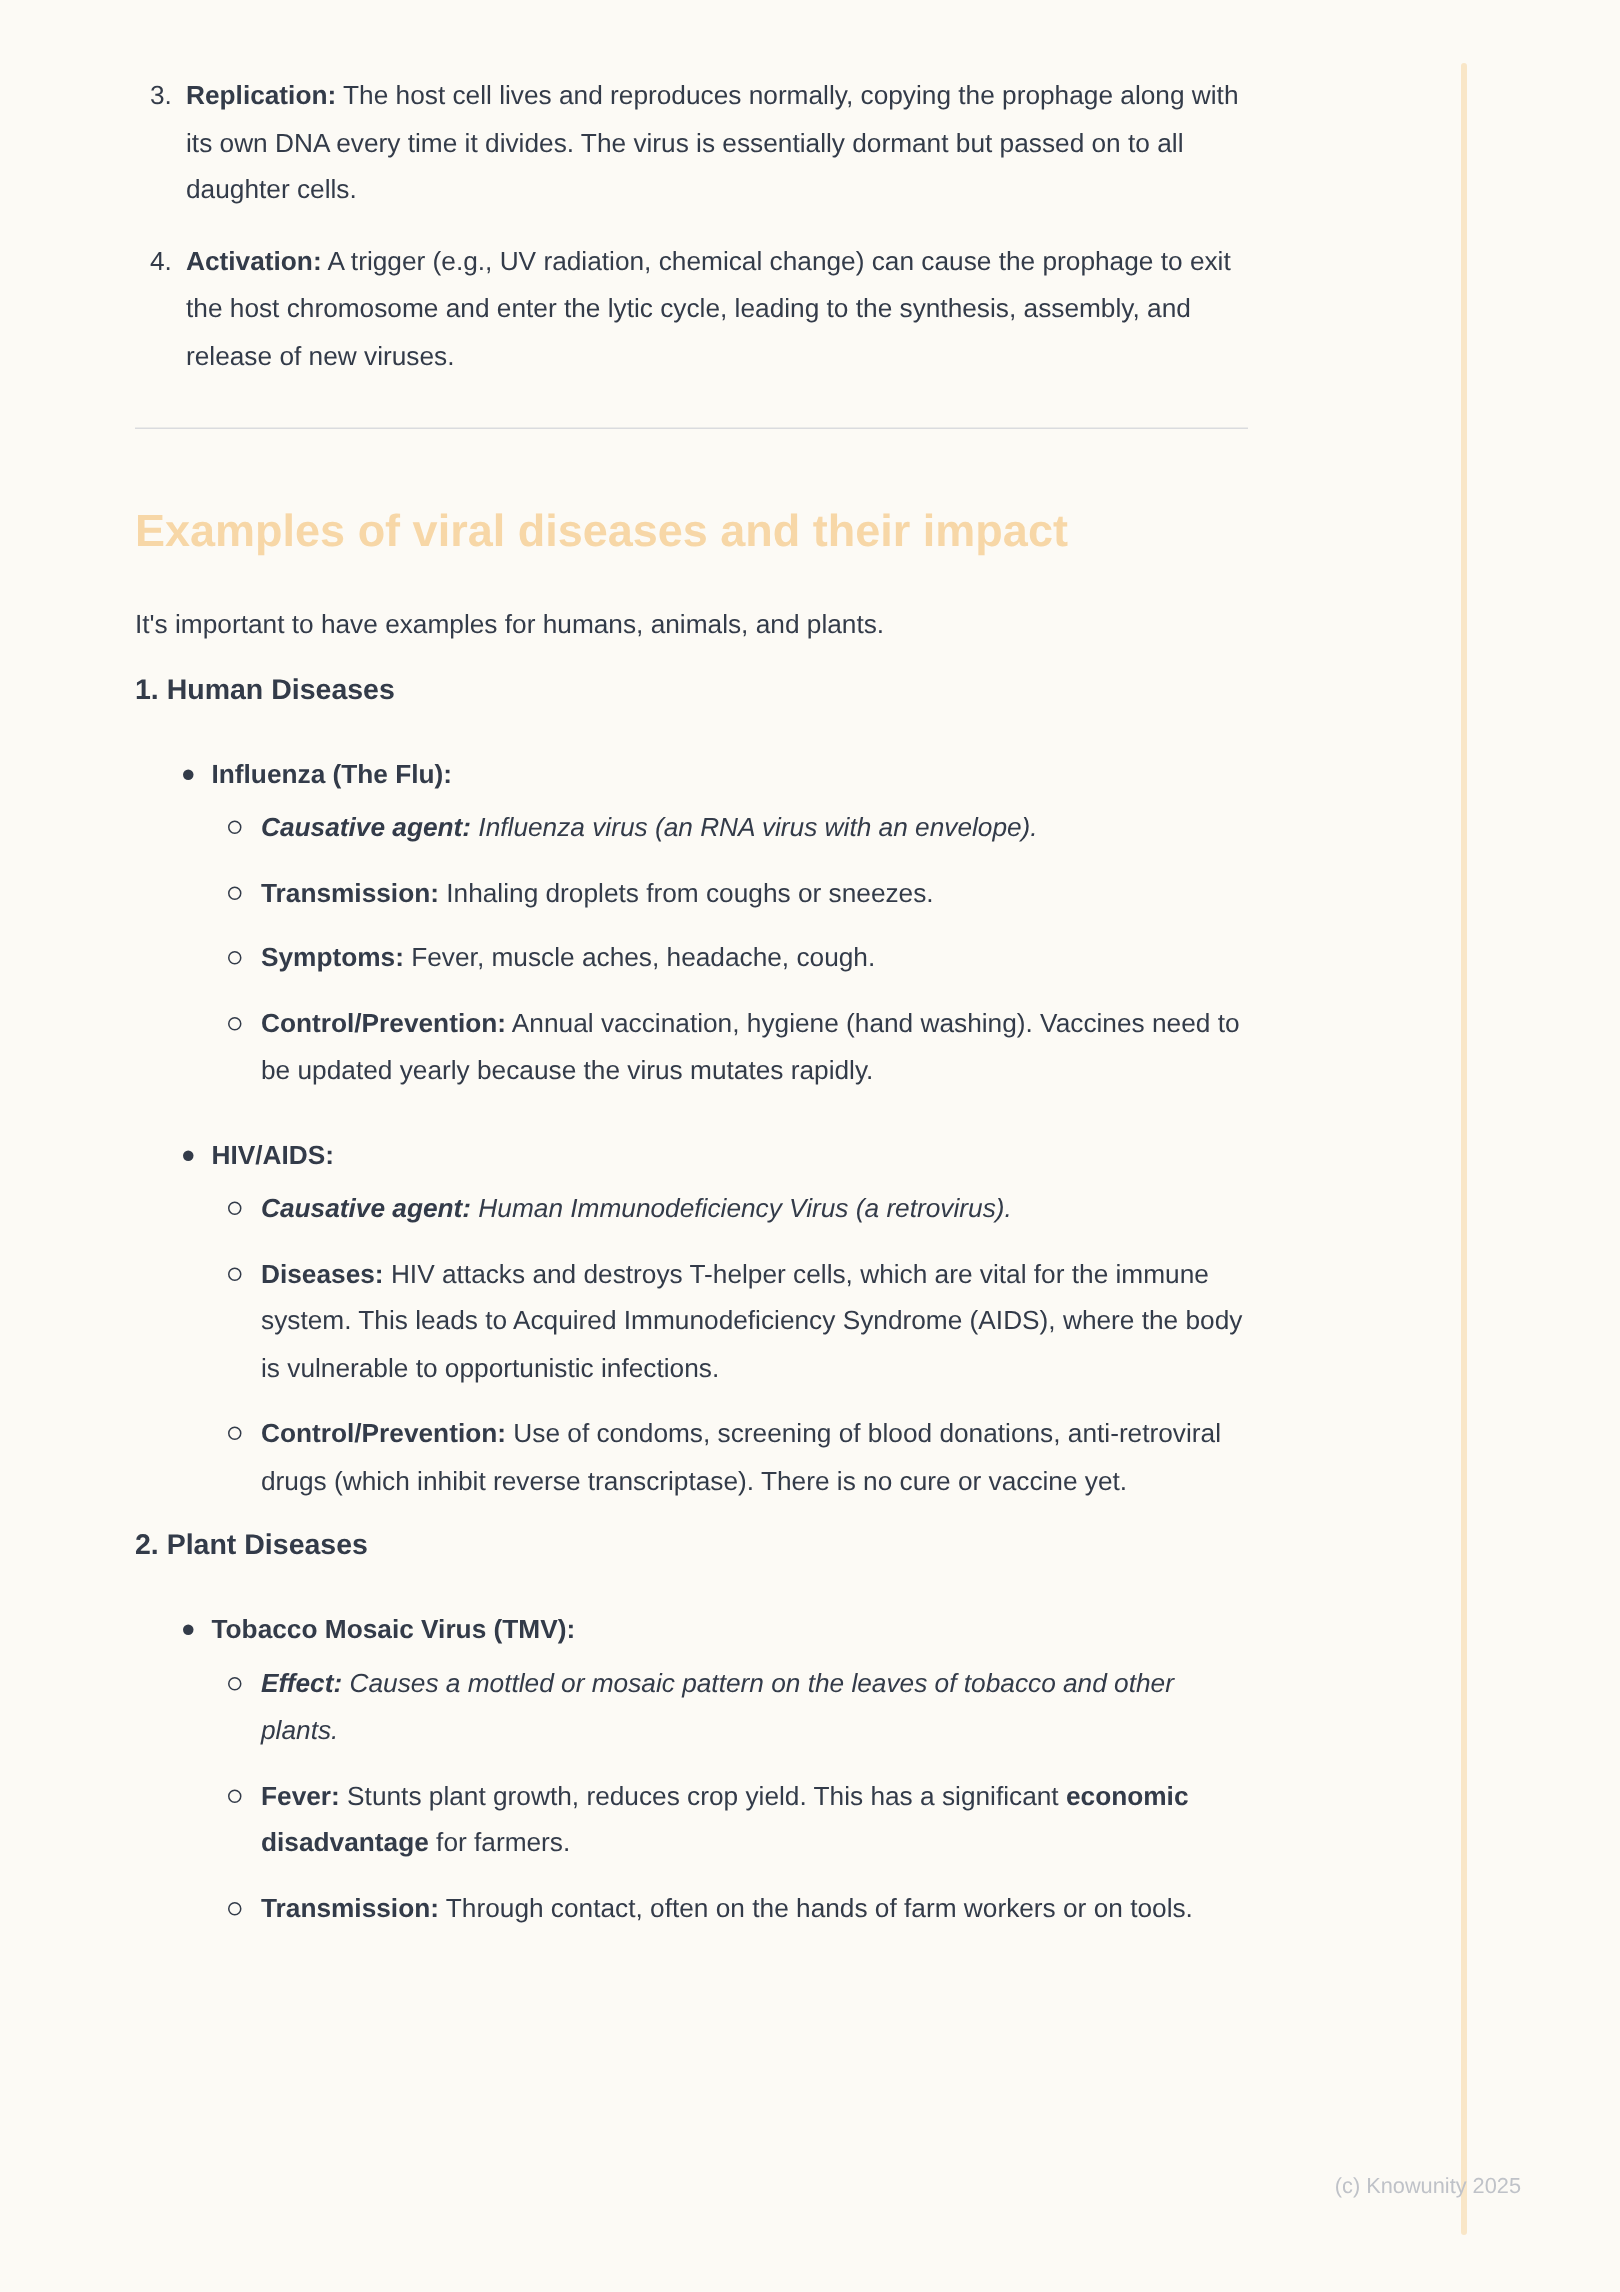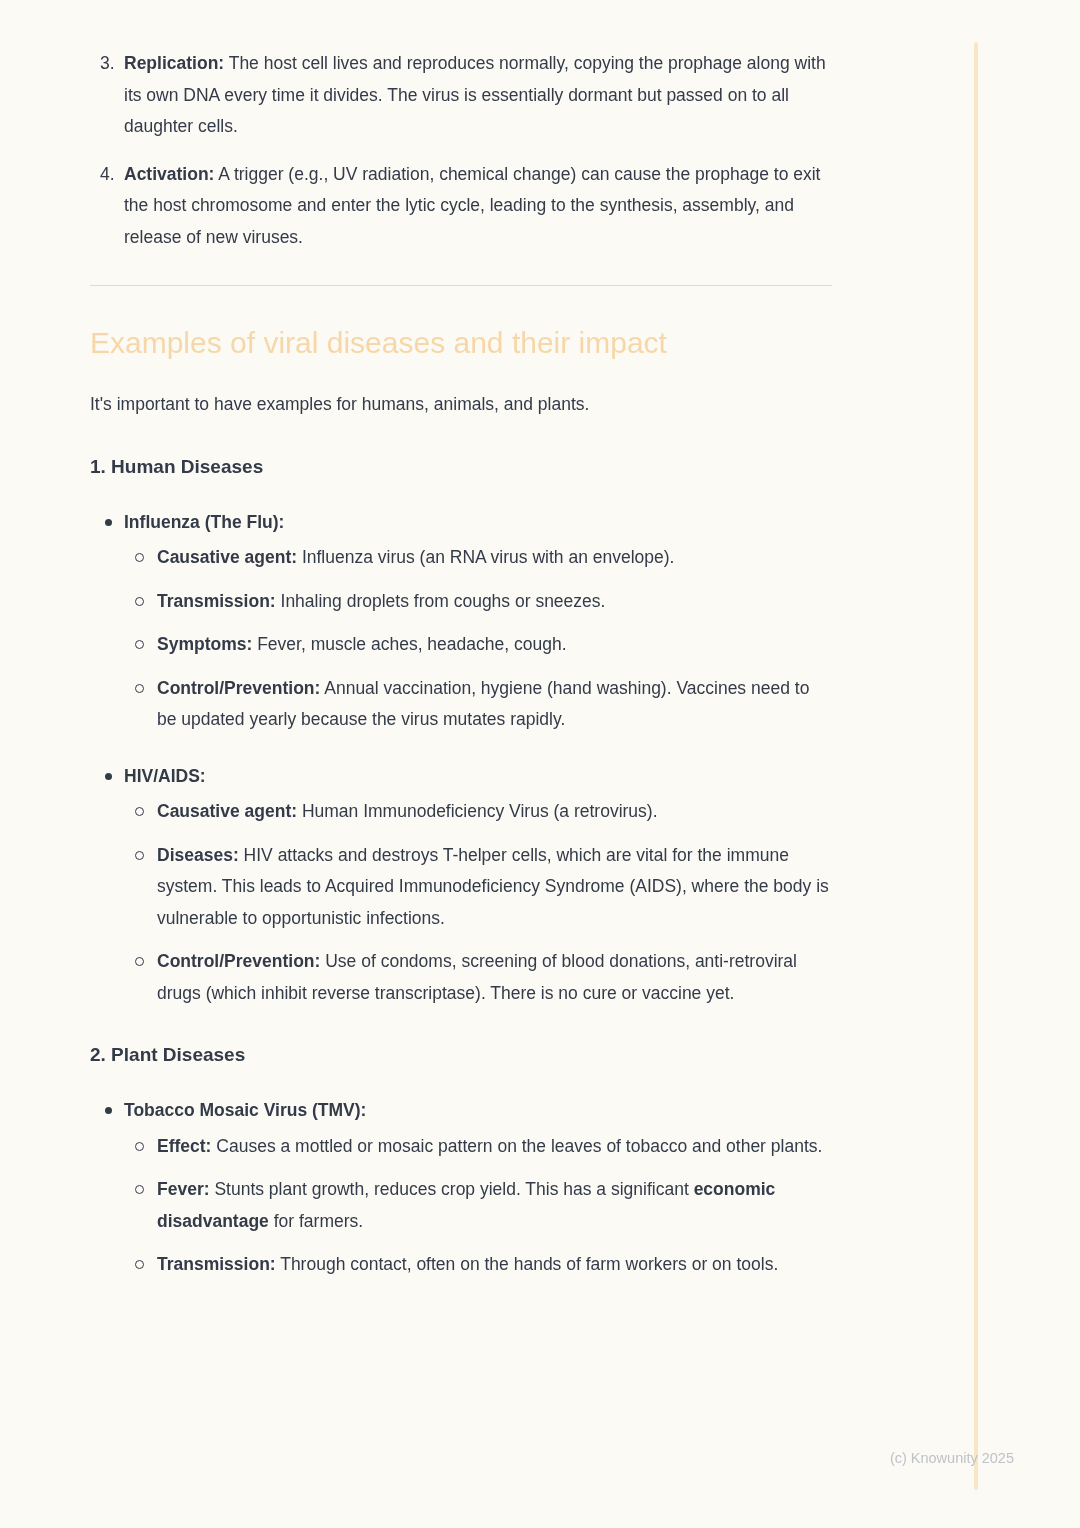--- a/index.html
+++ b/index.html
@@ -41,51 +41,51 @@
   ol.numlist .li-body { flex: 1; }
 
   hr.divider {
     border: none;
     border-top: 1px solid var(--divider, #dadbde);
     margin: 32px 0 0 0;
   }
   h1.heading {
     font-size: 30px;
     line-height: 38px;
-    font-weight: 400;
+    font-weight: 700;
     color: var(--heading, #f7d7a7);
-    margin: 38px 0 0 0;
+    margin: 50px 0 0 0;
   }
   p.intro { margin: 27px 0 0 0; }
 
   h3.subsection-title {
     font-size: 19px;
     line-height: 31px;
     font-weight: 700;
     color: var(--body-text, #333b49);
-    margin: 30px 0 0 0;
+    margin: 12px 0 0 0;
   }
 
   ul.bullets { list-style: none; margin: 0; padding: 0 0 0 34px; }
-  ul.bullets > li { position: relative; margin-top: 25px; }
+  ul.bullets > li { position: relative; margin-top: 25px; margin-left: 17px; }
   ul.bullets > li::before {
     content: '';
     position: absolute;
     left: -19px;
     top: 12px;
     width: 7px;
     height: 7px;
     border-radius: 50%;
     background: currentColor;
   }
   .bullet-title { font-weight: 700; }
 
   ul.subbullets { list-style: none; margin: 0; padding: 0 0 0 33px; }
   ul.subbullets > li { position: relative; margin-top: 12px; }
-  ul.subbullets > li:first-child { margin-top: 4px; }
+  ul.subbullets > li:first-child { margin-top: 4px; font-style: italic; }
   ul.subbullets > li::before {
     content: '';
     position: absolute;
     left: -22px;
     top: 11px;
     width: 9px;
     height: 9px;
     border-radius: 50%;
     border: 1.6px solid currentColor;
     box-sizing: border-box;

